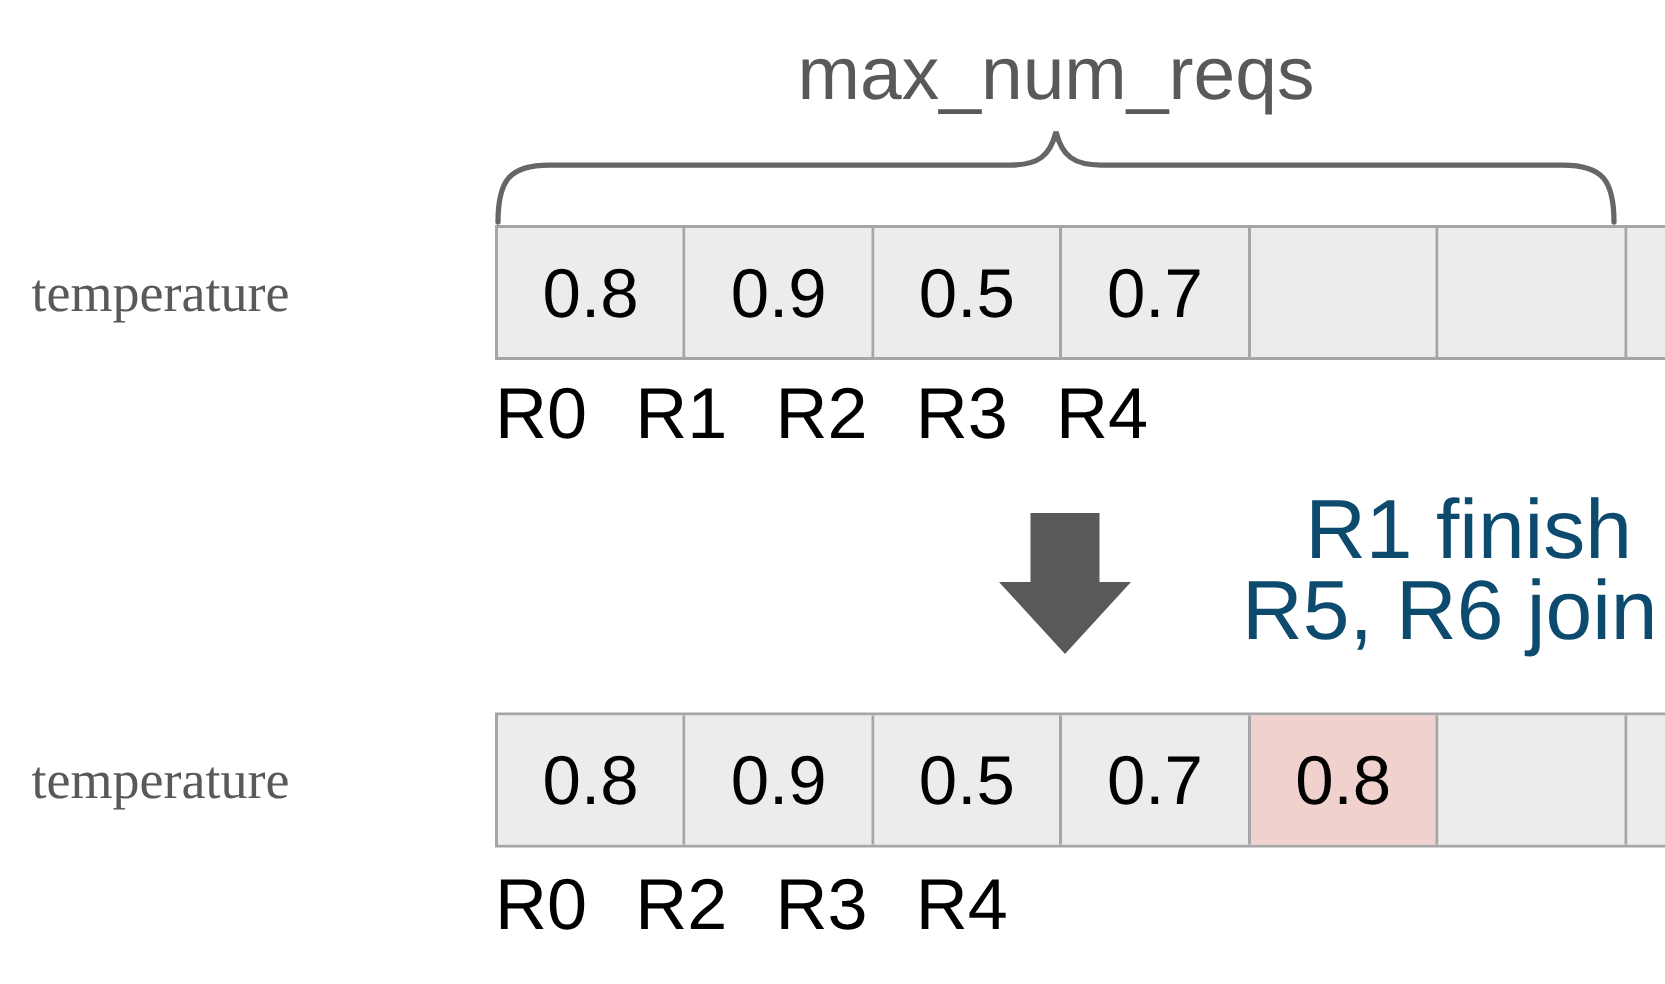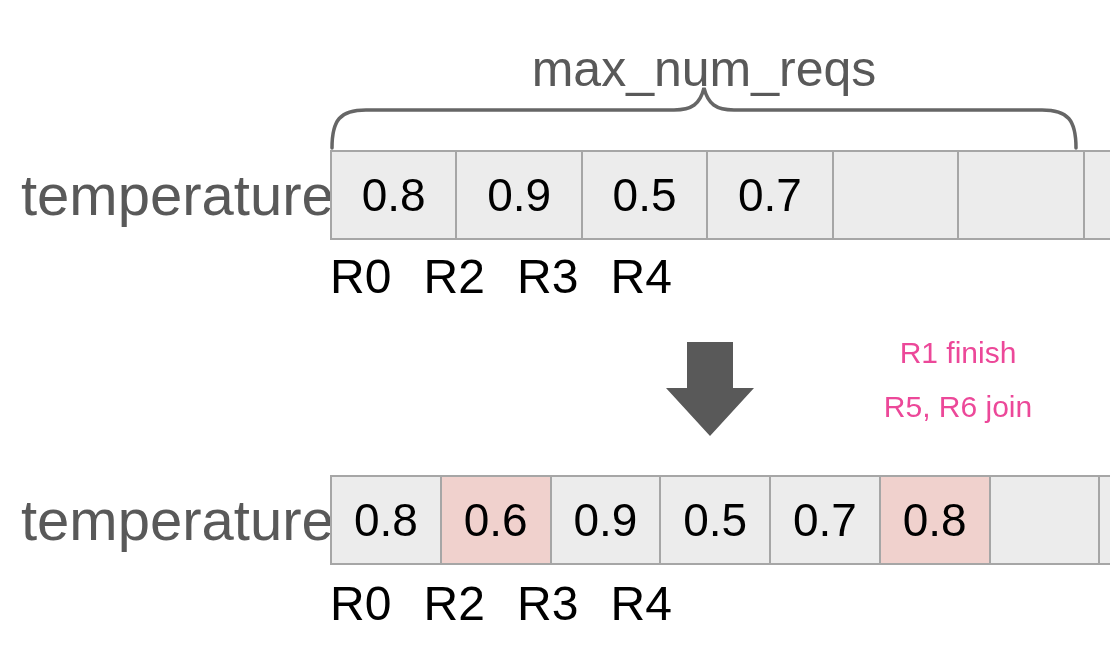--- a/index.html
+++ b/index.html
@@ -6,26 +6,26 @@
   .canvas{
     position:relative;
     width:1110px;height:656px;
     background:#ffffff;
     font-family:"Liberation Sans",sans-serif;
     overflow:hidden;
   }
   .title{
     position:absolute;left:704px;top:20px;
     transform:translateX(-50%);
-    font-size:50px;color:#595959;white-space:nowrap;margin-top:20px;
+    font-size:50px;color:#595959;white-space:nowrap;
   }
   .brace{position:absolute;left:330px;top:84px;width:748px;height:66px;}
   .row-label{
     position:absolute;left:21px;width:300px;height:90px;
-    font-size:58px;color:#595959;line-height:90px;
+    font-size:36px;color:#595959;line-height:90px;font-family:Liberation Serif, serif;
   }
   .label-before{top:150px;}
   .label-after{top:475px;}
   .cells{
     position:absolute;left:330px;width:880px;height:90px;
     display:flex;box-sizing:border-box;
     border:2px solid #a6a6a6;background:#ffffff;
   }
   .cells-before{top:150px;}
   .cells-after{top:475px;}
@@ -41,21 +41,21 @@
   .rlabels{position:absolute;left:330px;width:748px;display:flex;}
   .rlabels-before{top:250px;}
   .rlabels-after{top:577px;}
   .rlabel{
     width:93.5px;flex:0 0 93.5px;
     text-align:left;font-size:48px;line-height:54px;color:#000000;
   }
   .arrow{position:absolute;left:664px;top:342px;width:92px;height:96px;}
   .transition-text{
     position:absolute;left:828px;top:326px;width:260px;
-    text-align:center;font-size:30px;line-height:54px;color:#ec4899;
+    text-align:right;font-size:56px;line-height:54px;color:#0c4a6e;
     white-space:nowrap;
   }
 </style>
 </head>
 <body>
 
 <div class="canvas">
 
   <div class="title">max_num_reqs</div>
 
@@ -70,39 +70,39 @@
       <div class="cell">0.9</div>
       <div class="cell">0.5</div>
       <div class="cell">0.7</div>
       <div class="cell"></div>
       <div class="cell"></div>
       <div class="cell"></div>
     </div>
 
   <div class="rlabels rlabels-before">
       <div class="rlabel">R0</div>
+      <div class="rlabel">R1</div>
       <div class="rlabel">R2</div>
       <div class="rlabel">R3</div>
       <div class="rlabel">R4</div>
     </div>
 
   <svg class="arrow" viewBox="0 0 92 96" xmlns="http://www.w3.org/2000/svg">
     <polygon points="23,0 69,0 69,46 90,46 46,94 2,46 23,46" fill="#595959"></polygon>
   </svg>
 
   <div class="transition-text">
     <div>R1 finish</div>
     <div>R5, R6 join</div>
   </div>
 
   <div class="row-label label-after">temperature</div>
 
   <div class="cells cells-after">
       <div class="cell">0.8</div>
-      <div class="cell highlight">0.6</div>
       <div class="cell">0.9</div>
       <div class="cell">0.5</div>
       <div class="cell">0.7</div>
       <div class="cell highlight">0.8</div>
       <div class="cell"></div>
       <div class="cell"></div>
     </div>
 
   <div class="rlabels rlabels-after">
       <div class="rlabel">R0</div>

